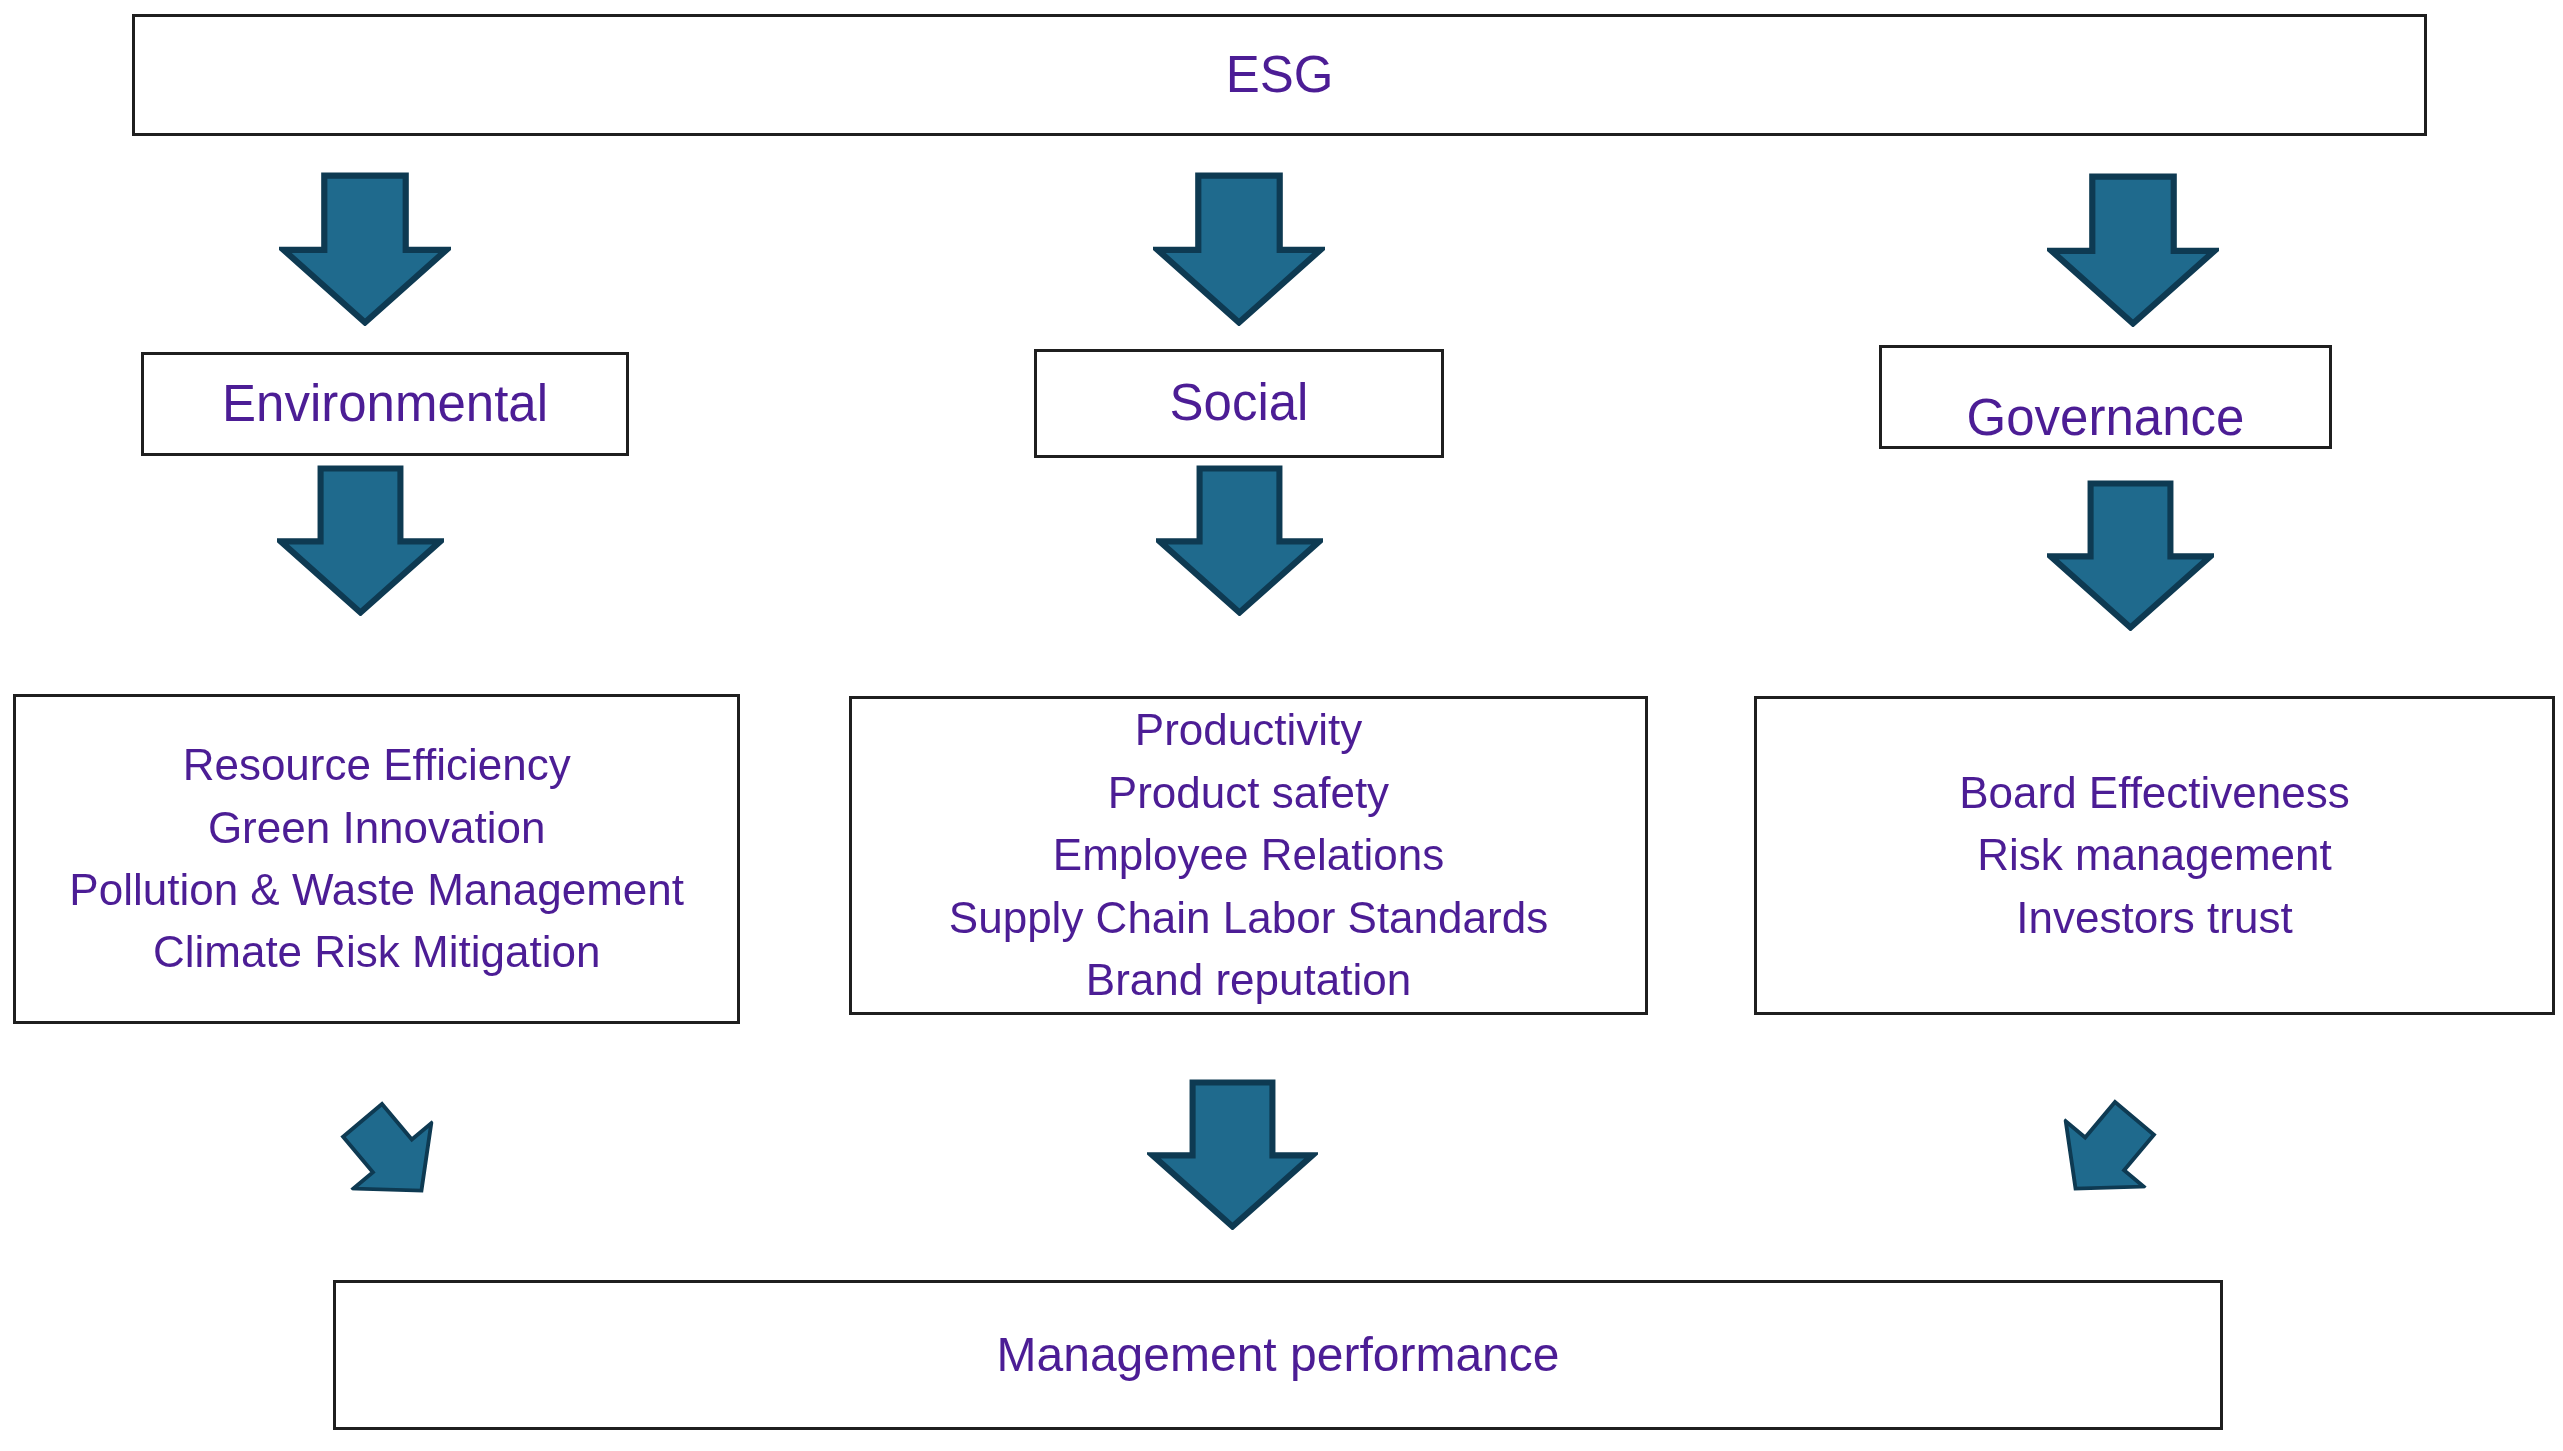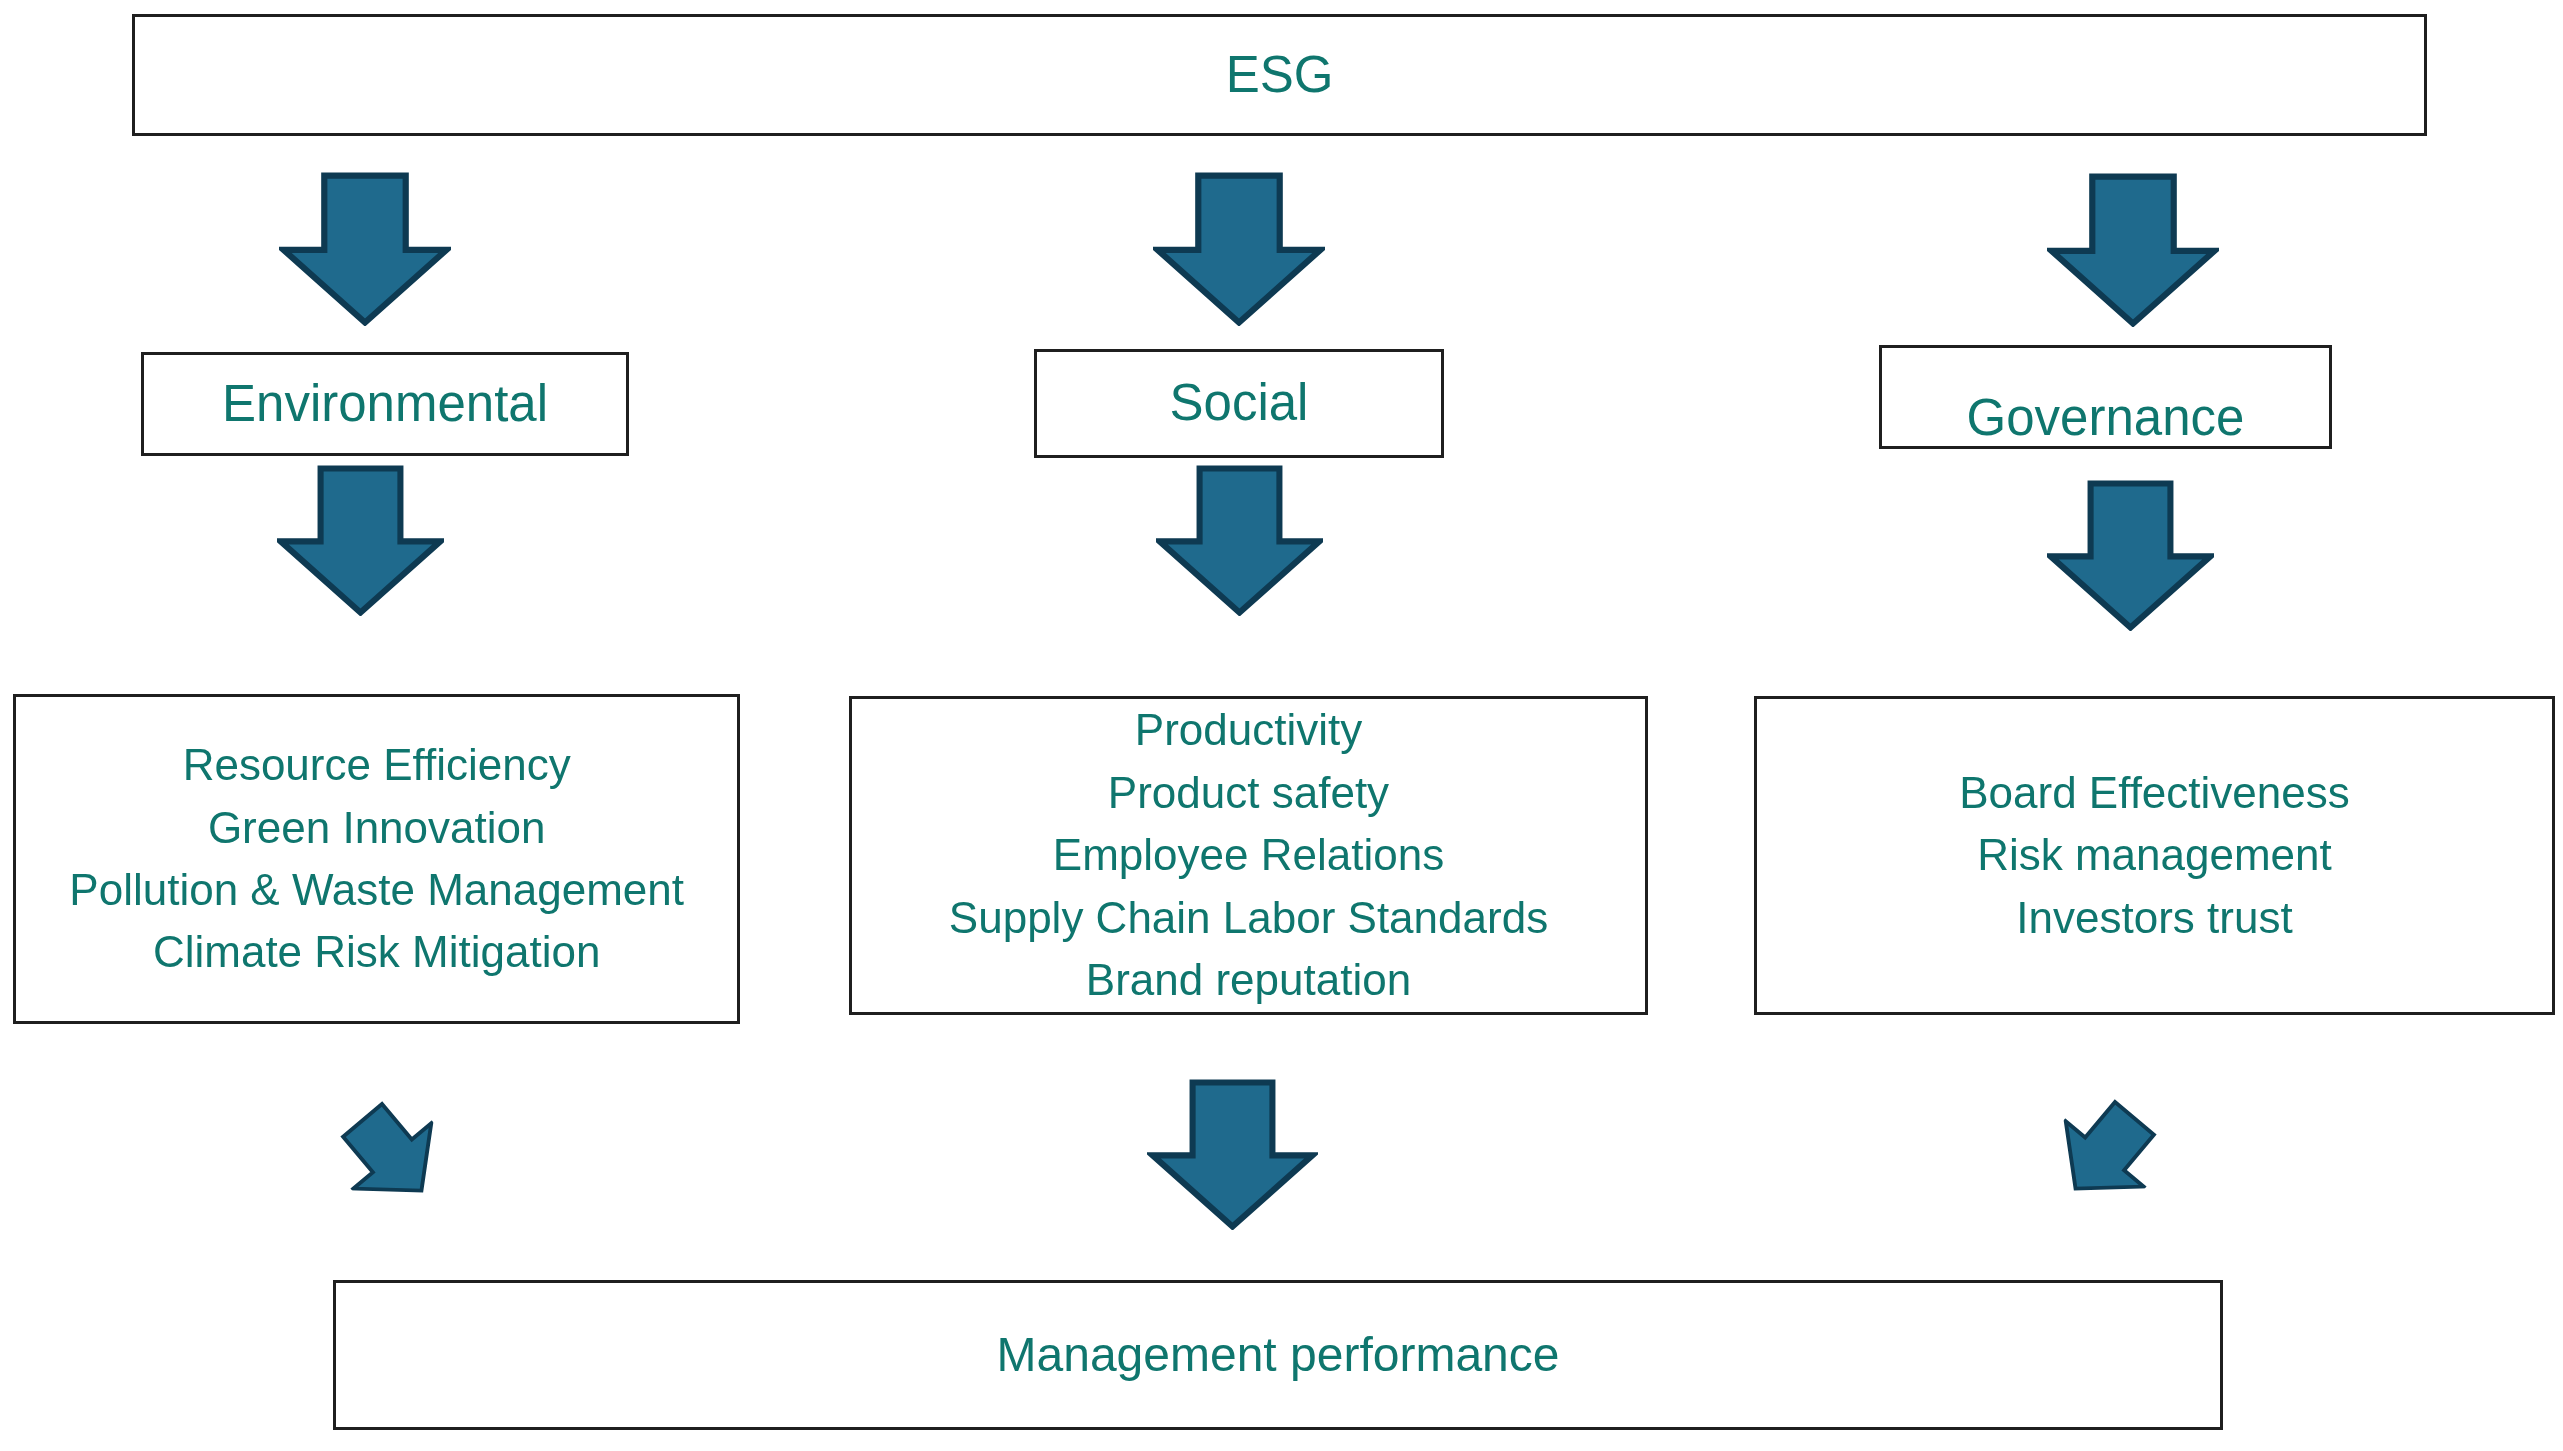--- a/index.html
+++ b/index.html
@@ -6,21 +6,21 @@
     margin: 0;
     padding: 0;
     background: #ffffff;
   }
   .canvas {
     position: relative;
     width: 2563px;
     height: 1451px;
     background: #ffffff;
     font-family: "Liberation Sans", sans-serif;
-    color: #0f766e;
+    color: #4c1d95;
     overflow: hidden;
   }
   .box {
     position: absolute;
     background: #ffffff;
     border: 3.5px solid #1f1f1f;
     box-sizing: border-box;
     display: flex;
     align-items: center;
     justify-content: center;

